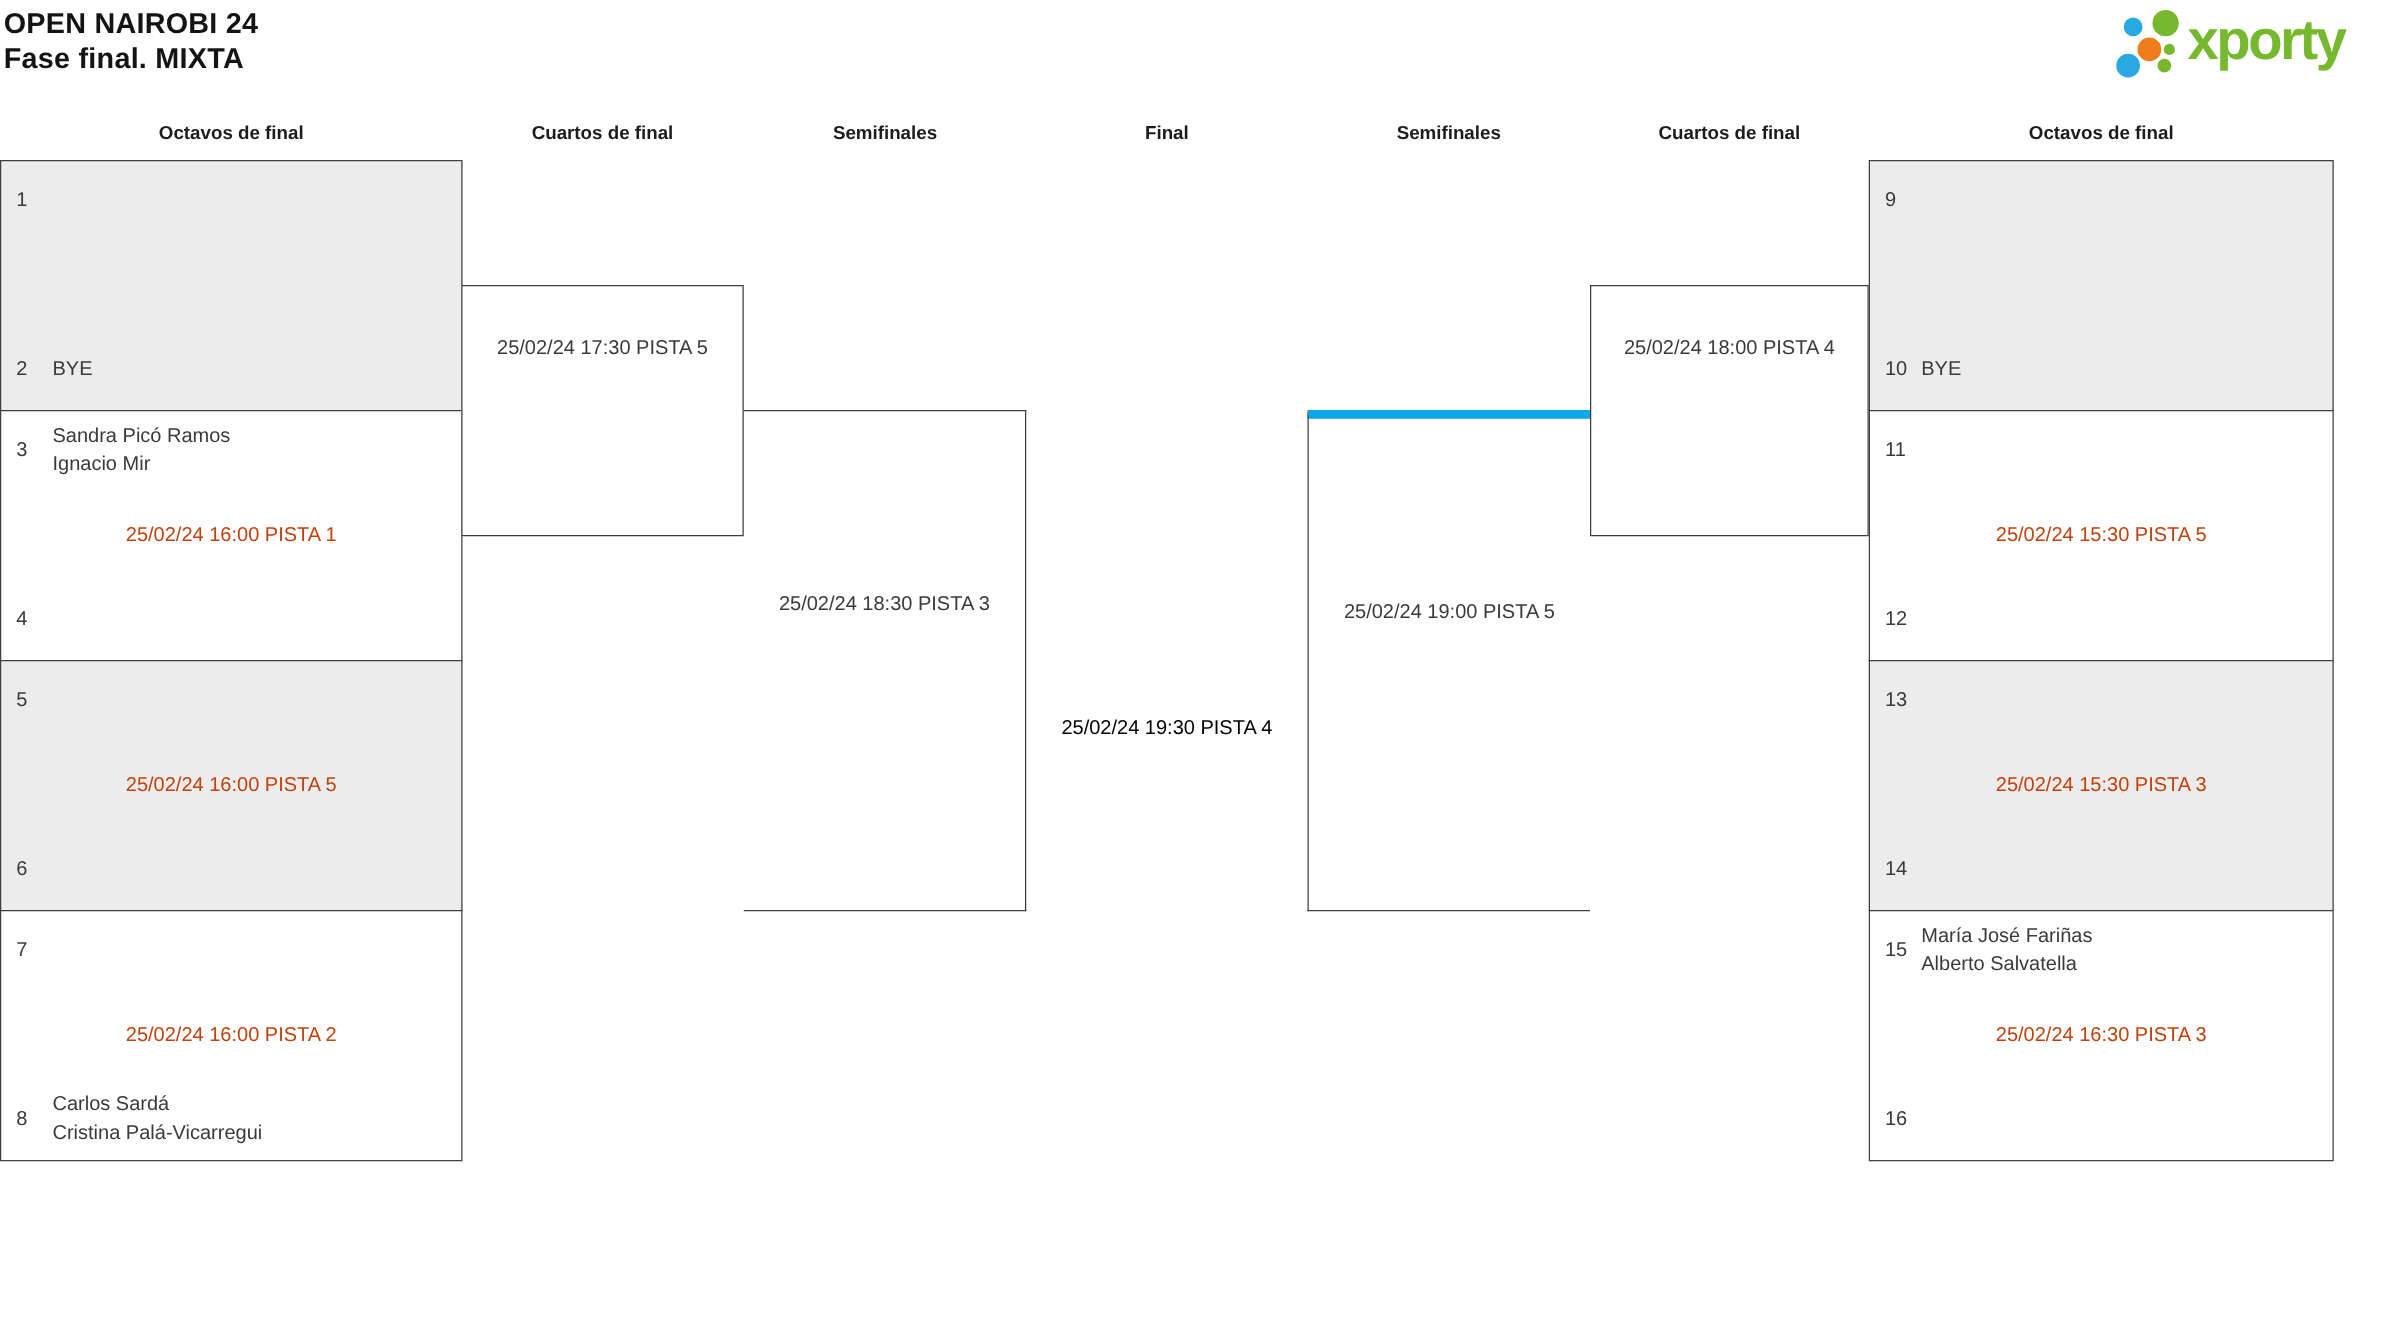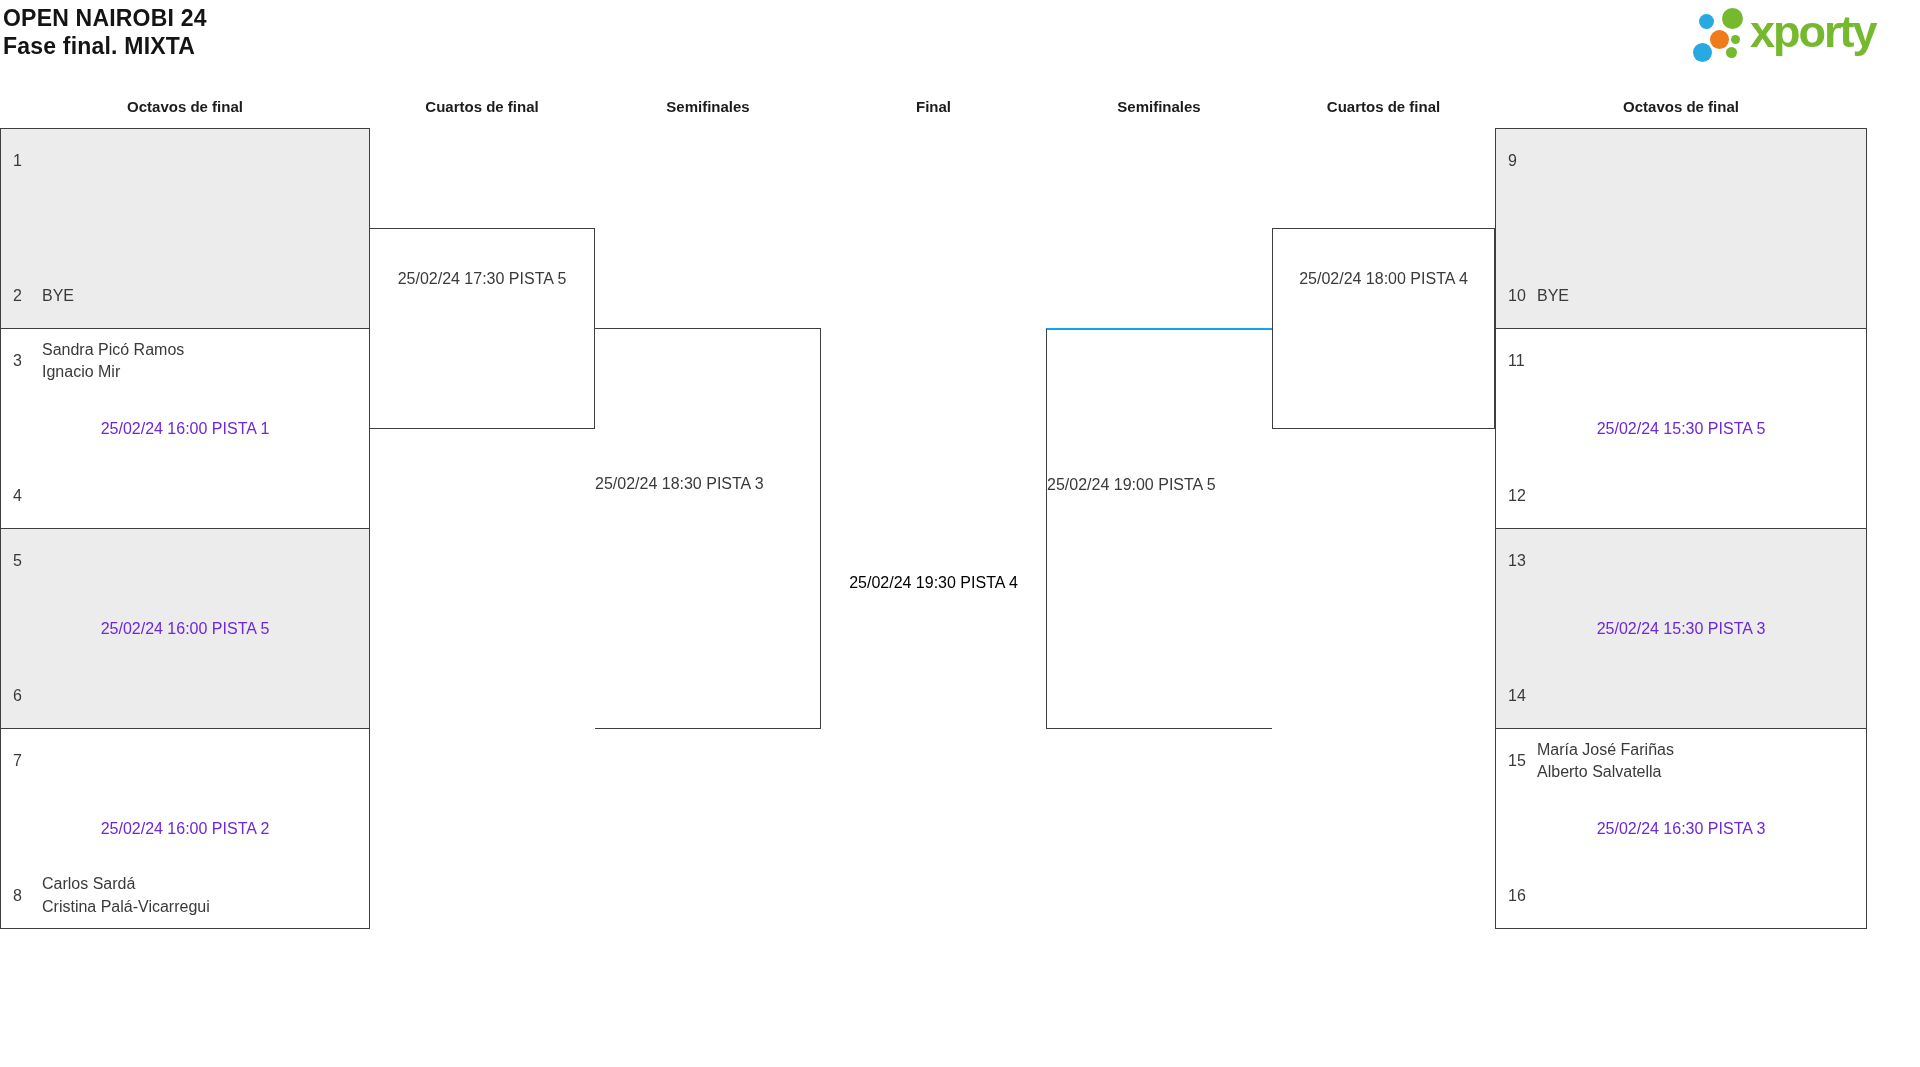--- a/index.html
+++ b/index.html
@@ -20,31 +20,31 @@
 
   
   .obox{position:absolute;height:201px;border:1px solid #3f3f3f;background:#fff;box-sizing:border-box;}
   .obox.shaded{background:#ececec;}
   .slot{position:absolute;left:12px;right:6px;display:flex;align-items:center;gap:9px;}
   .slot.top{top:32px;transform:translateY(-50%);}
   .slot.bottom{bottom:32px;transform:translateY(50%);}
   .seed{min-width:20px;font-size:16px;color:#3a3a3a;flex:0 0 auto;}
   .names{display:block;font-size:16px;line-height:1.4;color:#3a3a3a;}
   .names span{display:block;white-space:nowrap;}
-  .sched{position:absolute;top:50%;left:0;right:0;transform:translateY(-50%);text-align:center;font-size:16px;color:#6d28d9;}
+  .sched{position:absolute;top:50%;left:0;right:0;transform:translateY(-50%);text-align:center;font-size:16px;color:#c2410c;}
 
   
   .qbox{position:absolute;height:201px;border:1px solid #3f3f3f;background:#fff;box-sizing:border-box;}
   .qsched{position:absolute;top:50px;left:0;right:0;transform:translateY(-50%);text-align:center;font-size:16px;color:#3a3a3a;}
 
   
   .sfbox{position:absolute;top:328px;height:401px;box-sizing:border-box;background:transparent;}
   .sfbox.sf-left{border-top:1px solid #3f3f3f;border-right:1px solid #3f3f3f;border-bottom:1px solid #3f3f3f;}
-  .sfbox.sf-right{border-top:2px solid #0ea5e9;border-left:1px solid #3f3f3f;border-bottom:1px solid #3f3f3f;padding-left:21px;}
-  .sfsched{position:absolute;top:155px;left:0;right:0;transform:translateY(-50%);text-align:left;font-size:16px;color:#3a3a3a;}
+  .sfbox.sf-right{border-top:7px solid #0ea5e9;border-left:1px solid #3f3f3f;border-bottom:1px solid #3f3f3f;padding-left:21px;}
+  .sfsched{position:absolute;top:155px;left:0;right:0;transform:translateY(-50%);text-align:center;font-size:16px;color:#3a3a3a;}
 
   
   .final-label{position:absolute;left:821px;width:225px;top:571px;height:24px;display:flex;align-items:center;justify-content:center;font-size:16px;color:#000000;}
 </style>
 </head>
 <body>
 
 <div class="page">
 
   <div class="title-block">

